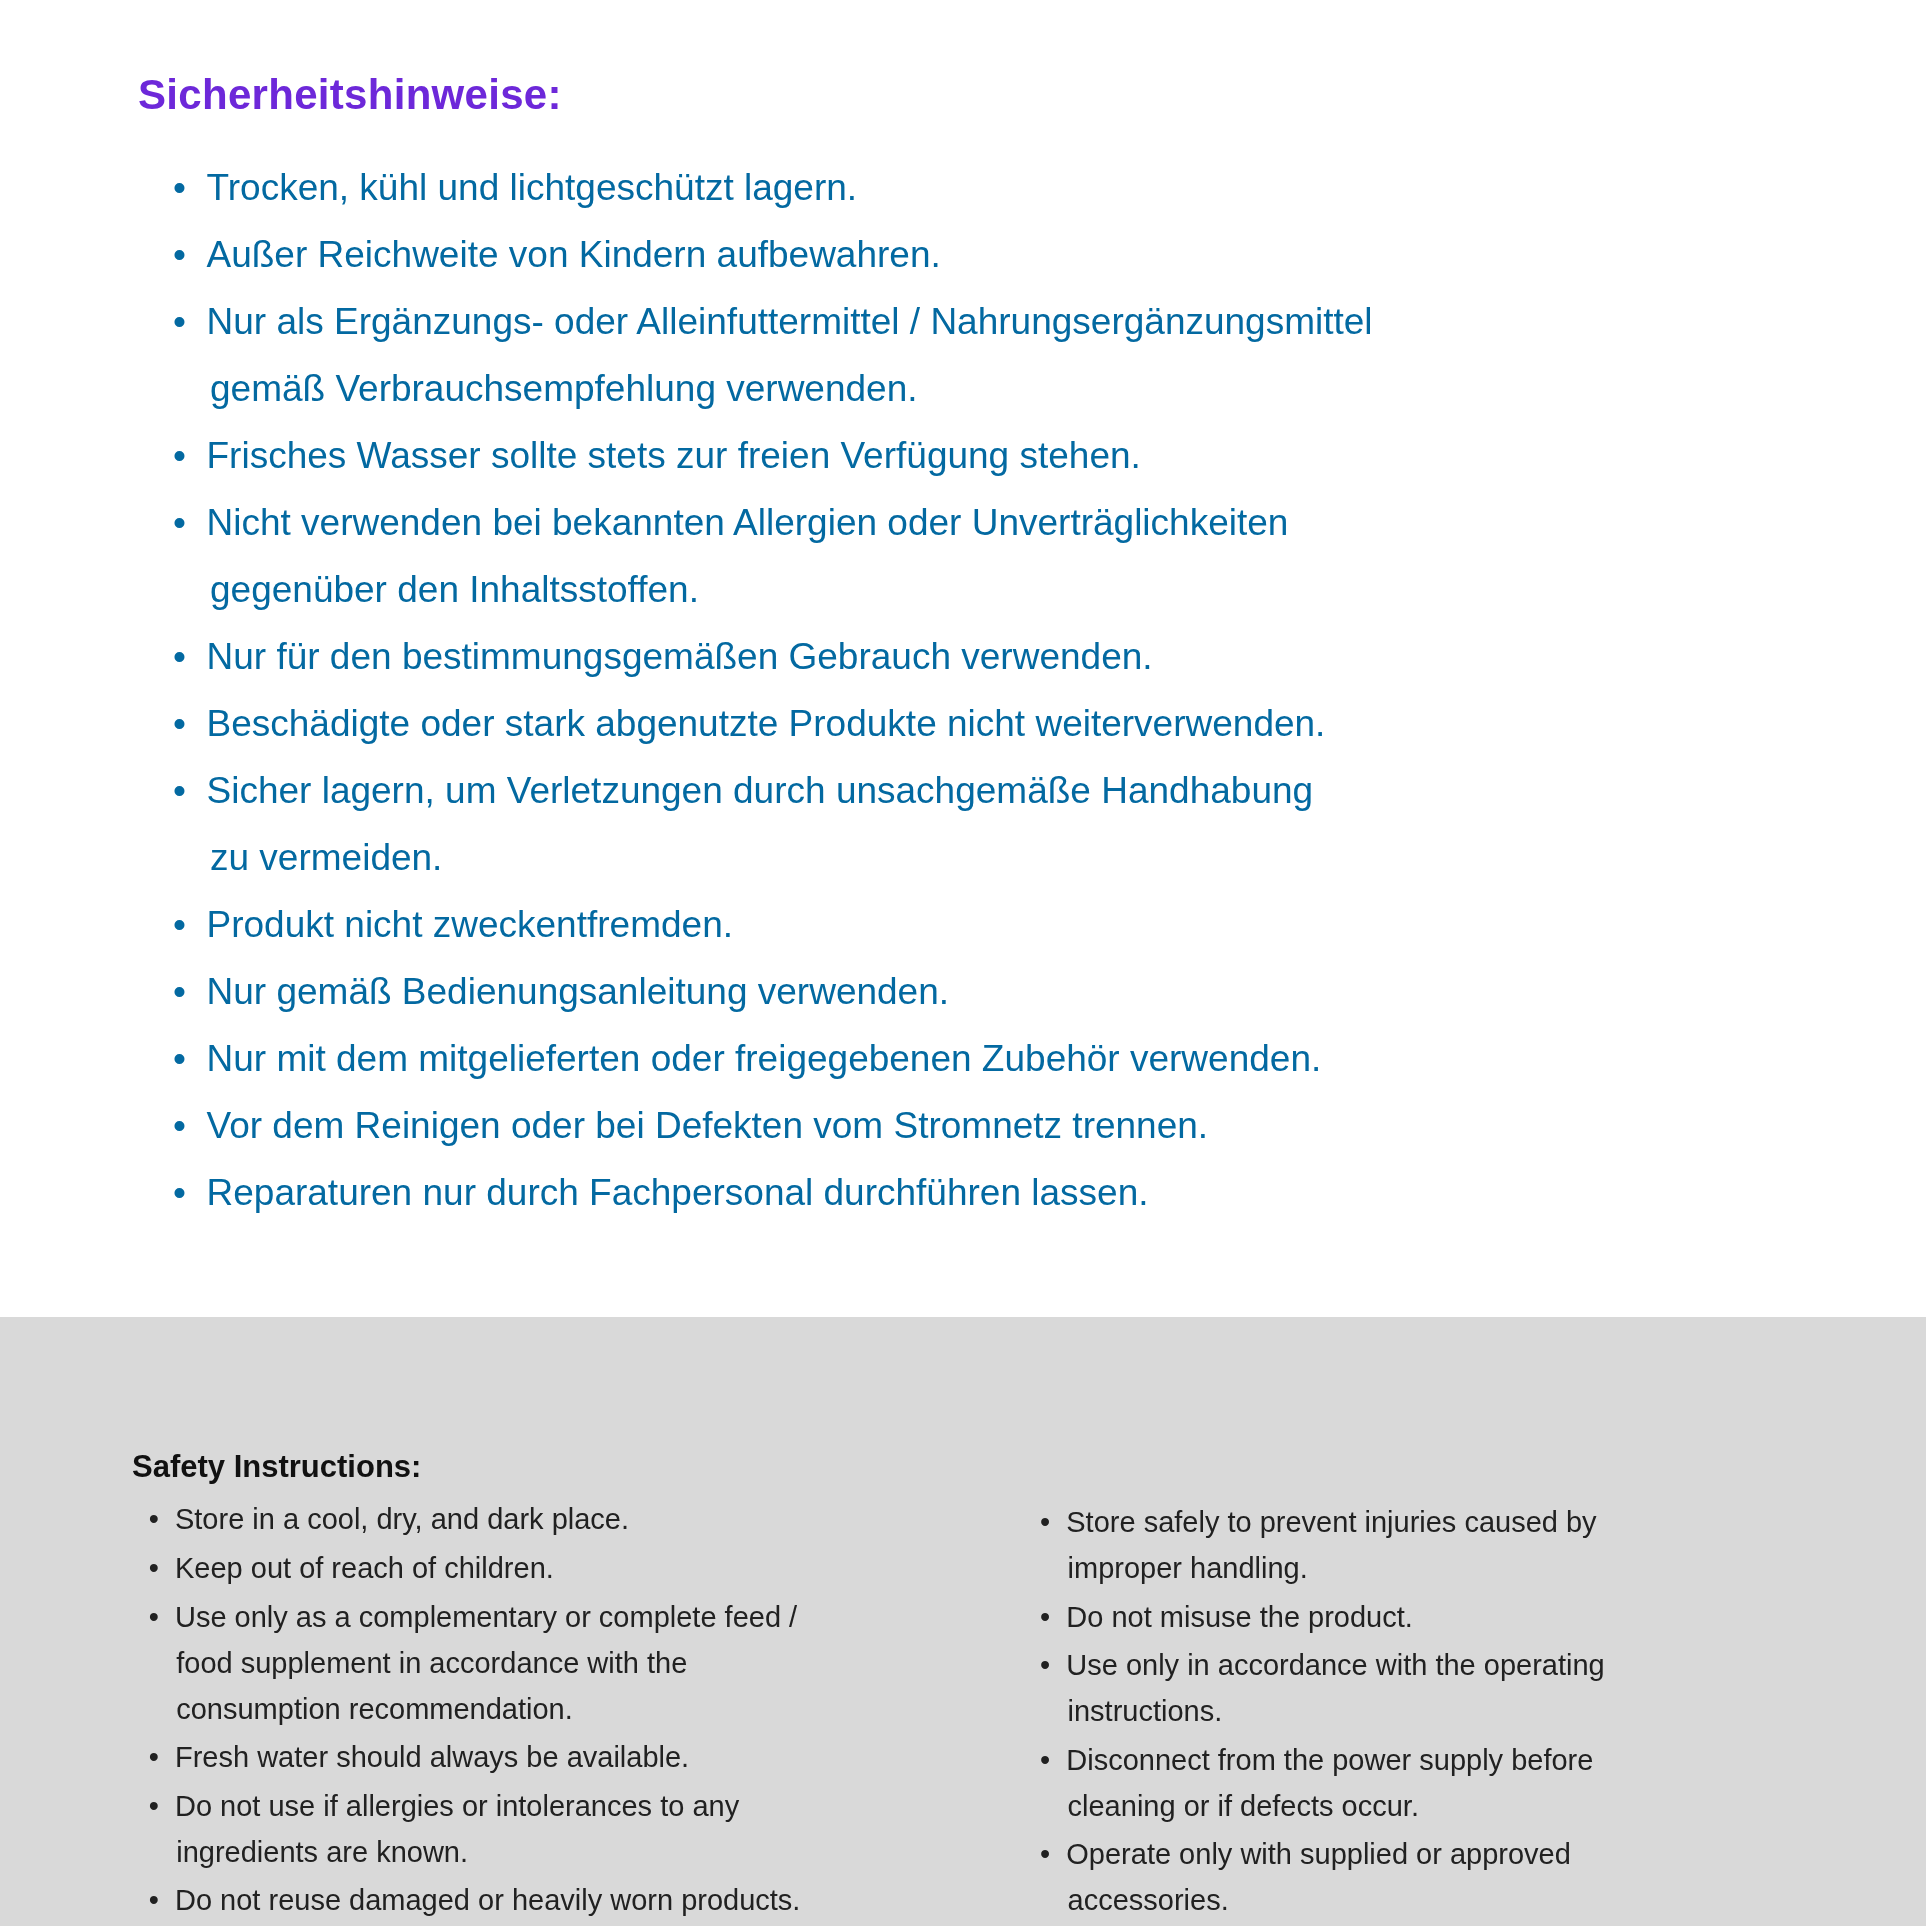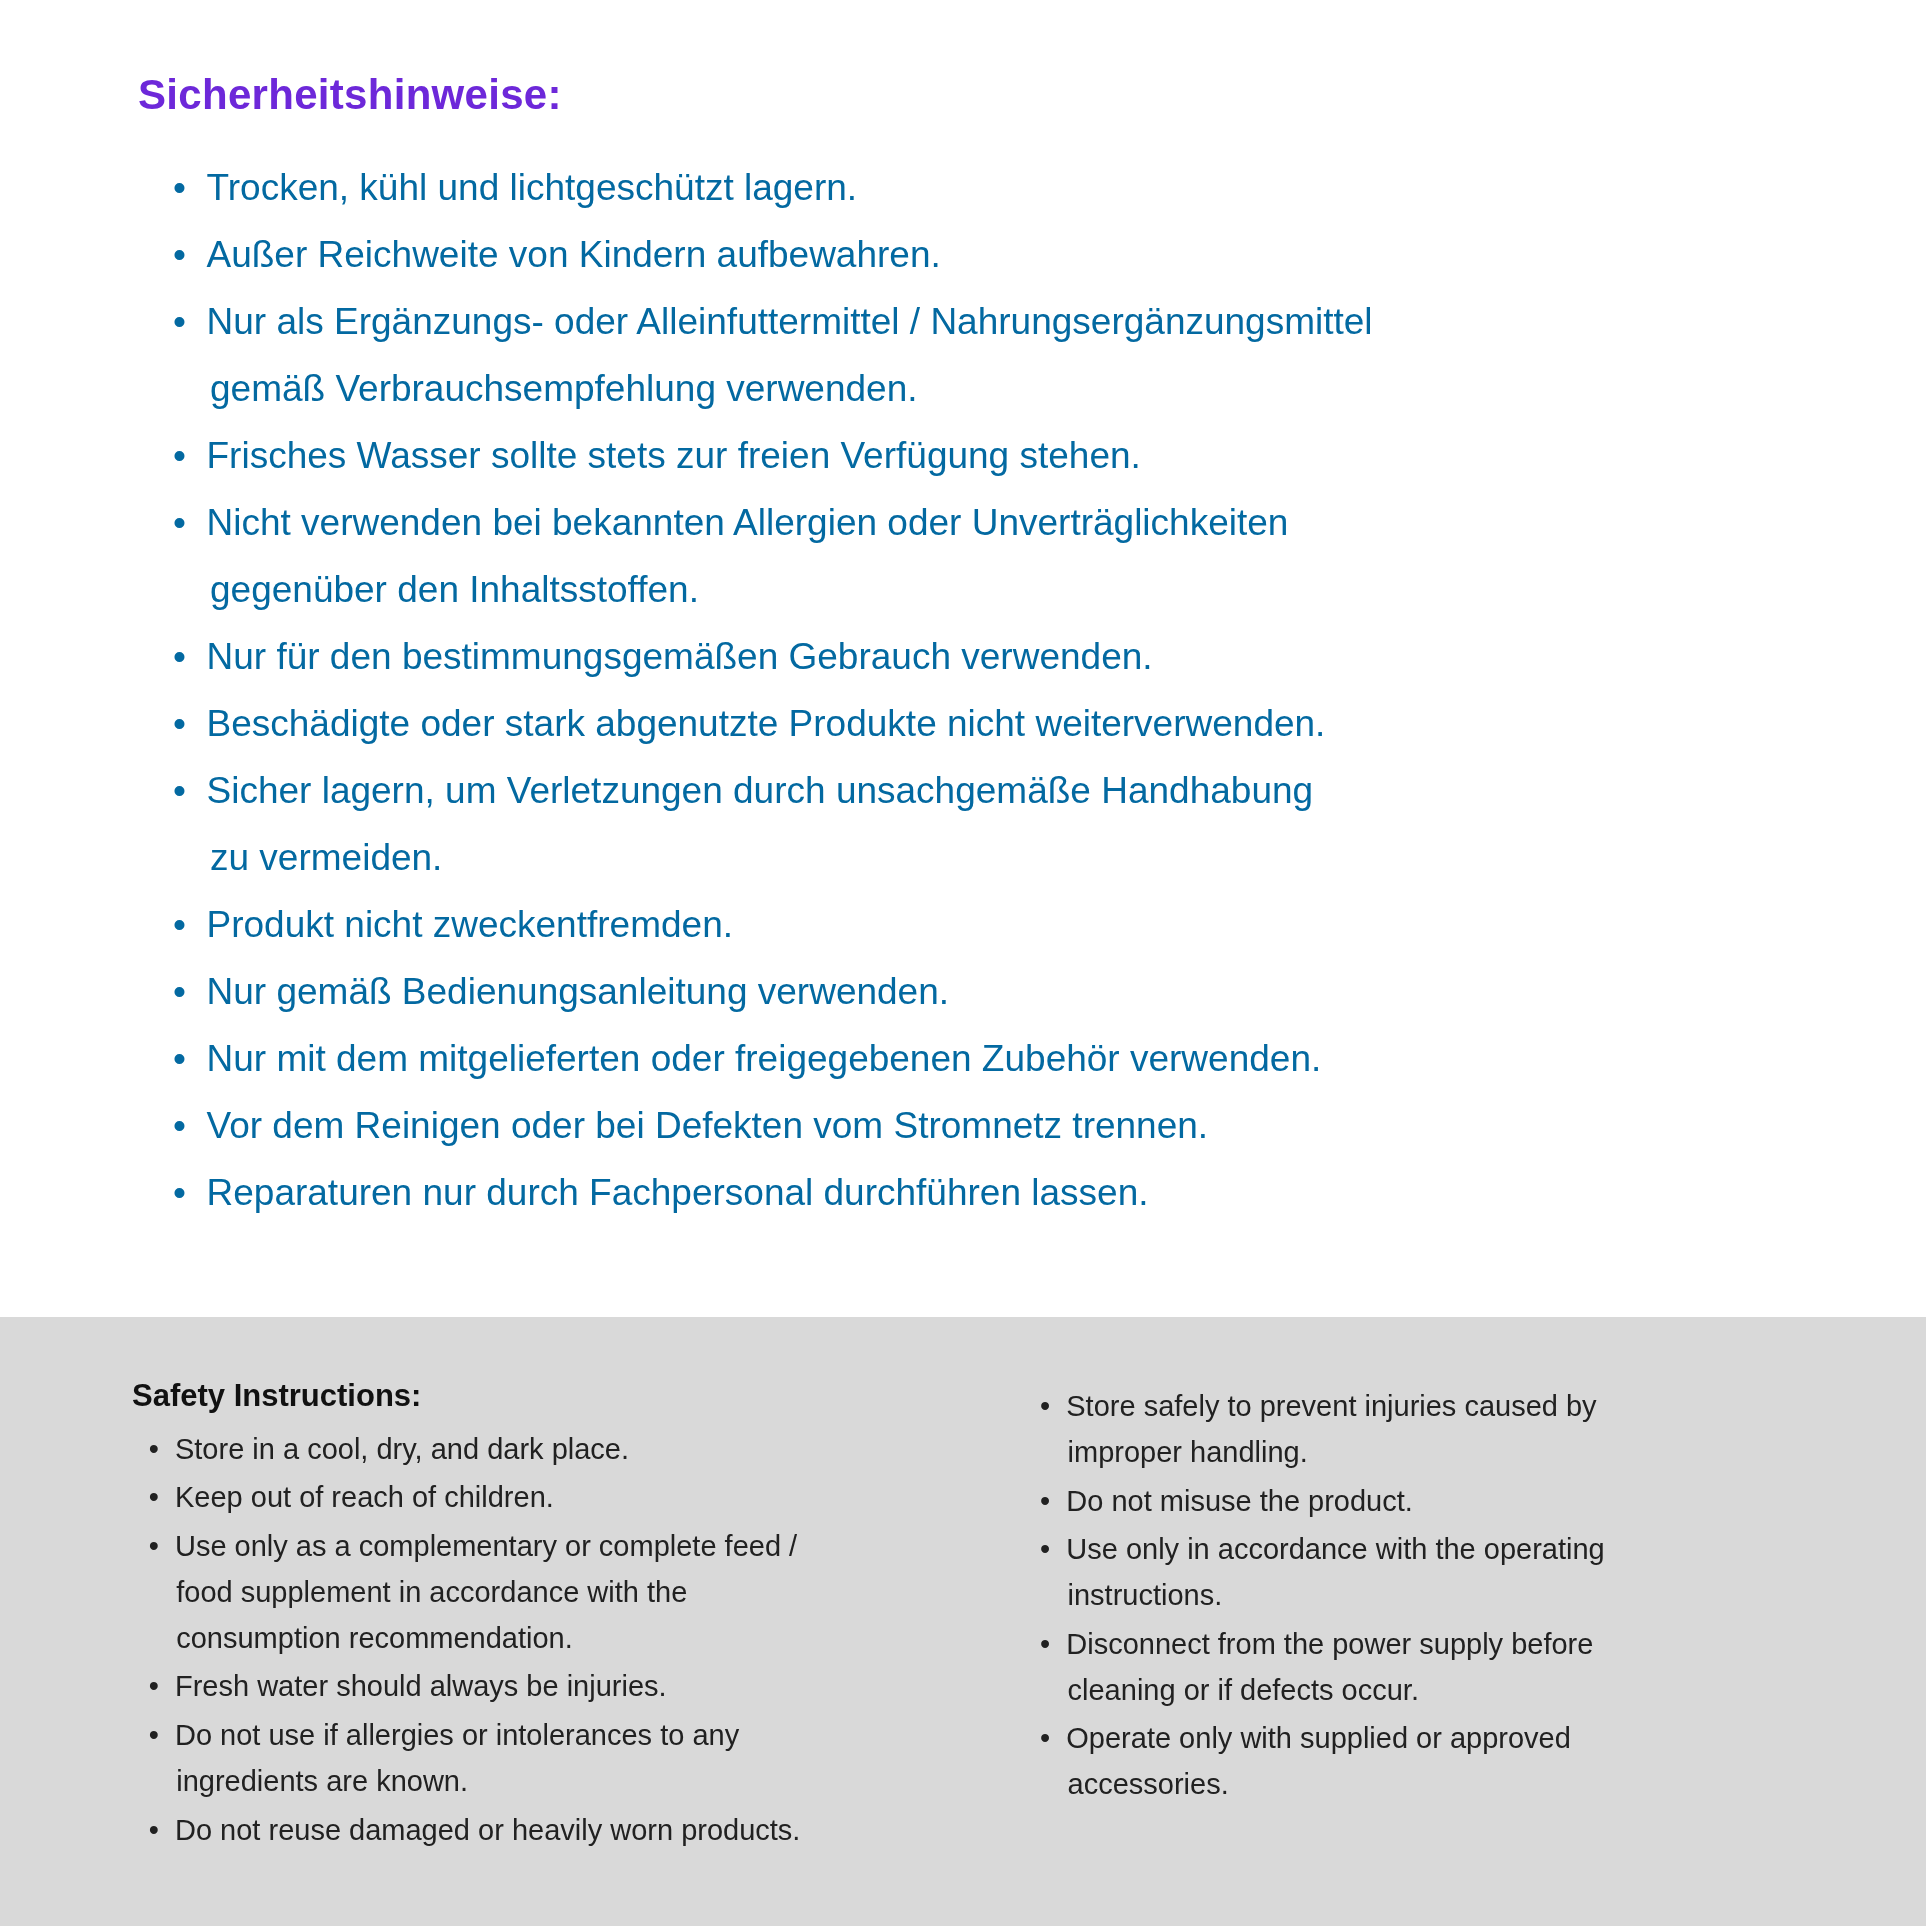--- a/index.html
+++ b/index.html
@@ -51,20 +51,21 @@
   .german-list li::before {
     content: "\2022\00a0\00a0";
   }
   
   .english-section {
     box-sizing: border-box;
     flex: 1;
     background: #d9d9d9;
     padding: 61px 71px 0 132px;
     display: flex;
+    align-items: flex-end;
   }
   .col-left {
     width: 908px;
     flex: none;
   }
   .col-right {
     flex: none;
     width: 847px;
     padding-top: 5.1px;
   }
@@ -124,21 +125,21 @@
 
   <section class="english-section">
     <div class="col-left">
       <h2 class="english-heading">Safety Instructions:</h2>
       <ul class="english-list">
         <li>Store in a cool, dry, and dark place.</li>
         <li>Keep out of reach of children.</li>
         <li>Use only as a complementary or complete feed /
 food supplement in accordance with the
 consumption recommendation.</li>
-        <li>Fresh water should always be injuries.</li>
+        <li>Fresh water should always be available.</li>
         <li>Do not use if allergies or intolerances to any
 ingredients are known.</li>
         <li>Do not reuse damaged or heavily worn products.</li>
       </ul>
     </div>
     <div class="col-right">
       <ul class="english-list">
         <li>Store safely to prevent injuries caused by
 improper handling.</li>
         <li>Do not misuse the product.</li>

